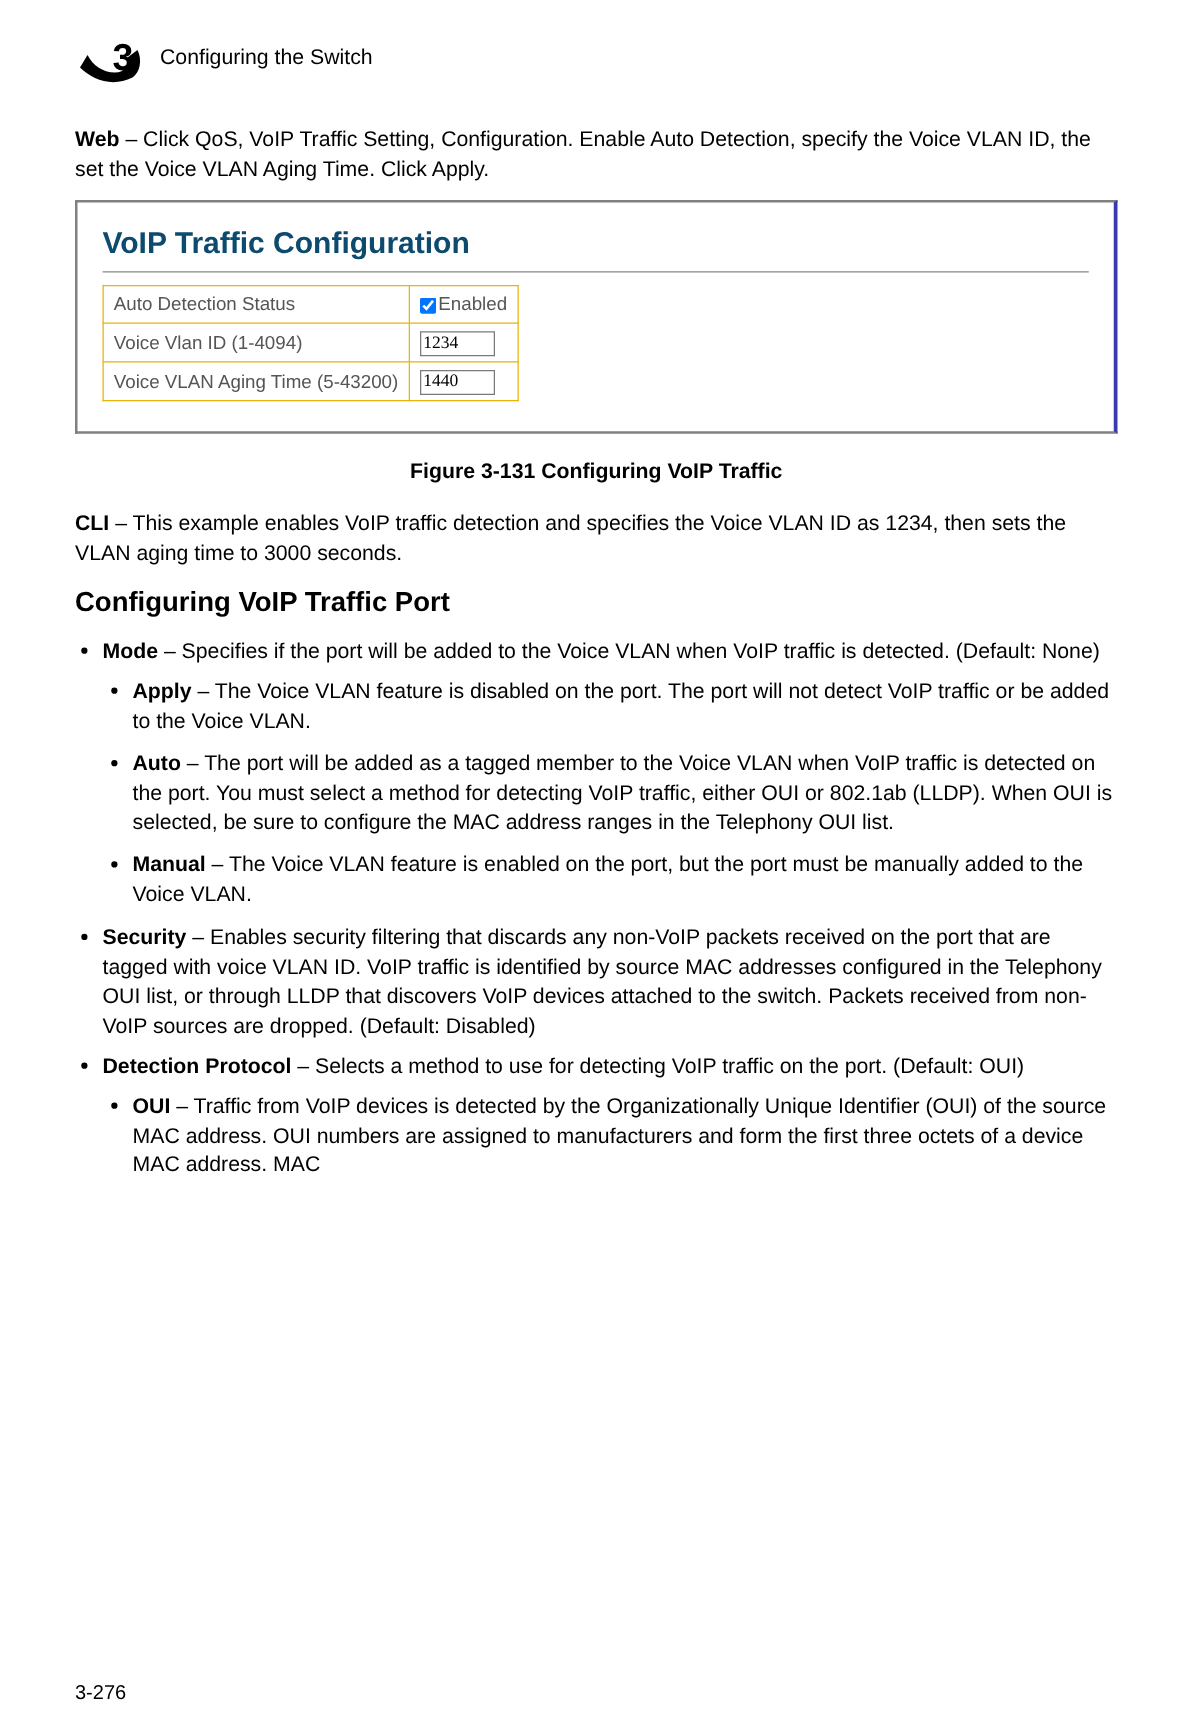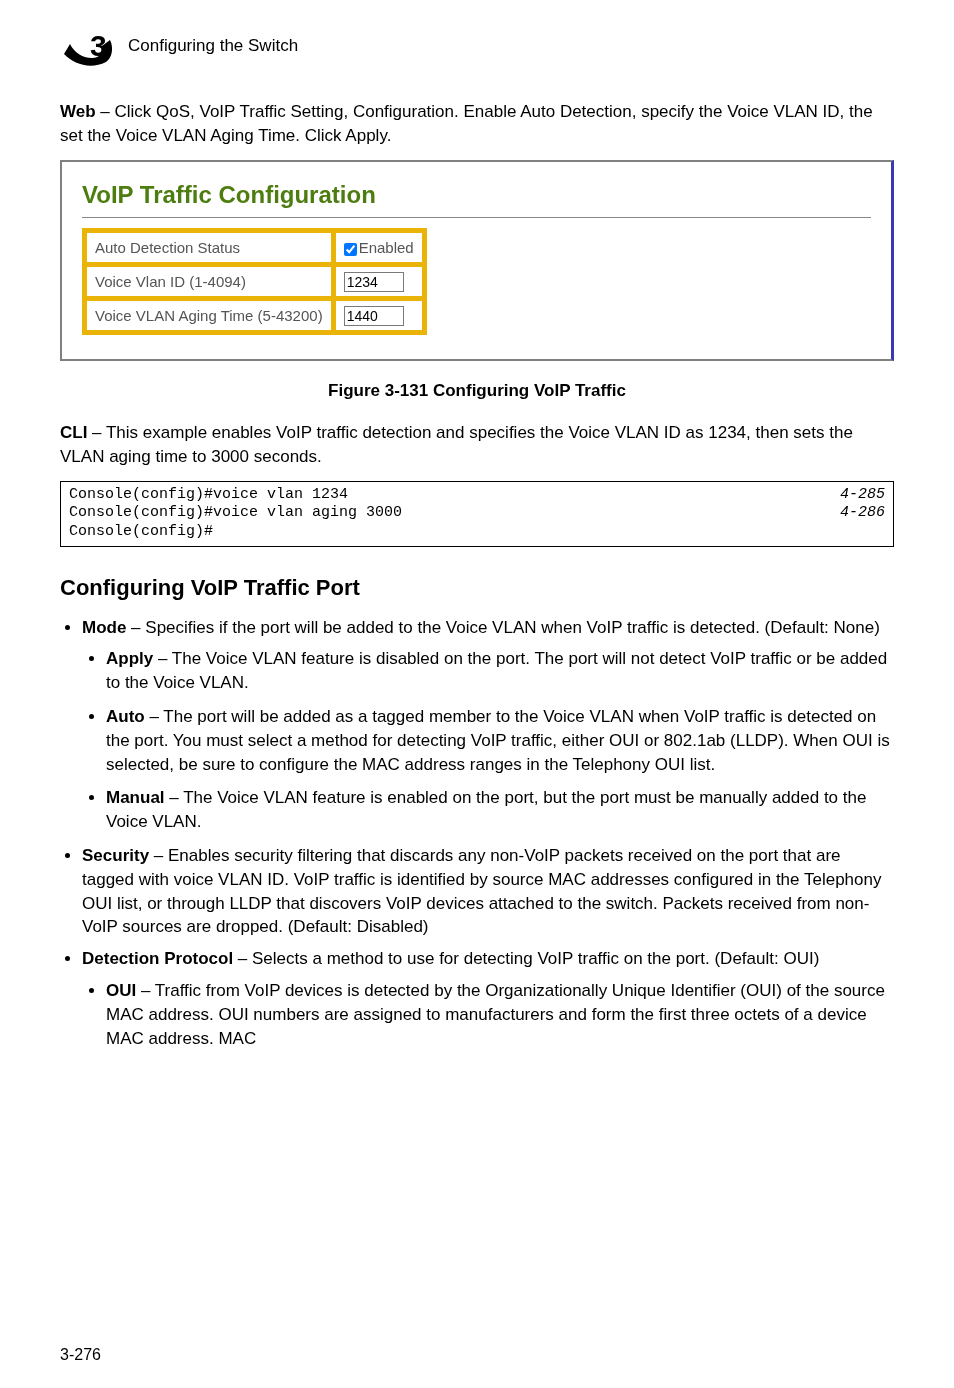--- a/index.html
+++ b/index.html
@@ -43,45 +43,45 @@
   .panel {
     border: 2px solid #808080;
     border-right: 3px solid #3a3ab0;
     padding: 16px 20px 24px 20px;
     margin: 10px 0 18px 0;
   }
   .panel-title {
     font-family: Arial, sans-serif;
     font-size: 24px;
     font-weight: bold;
-    color: #4d7c0f;
+    color: #0c4a6e;
     margin: 0 0 6px 0;
   }
   .panel hr {
     border: none;
     border-top: 1px solid #888;
     margin: 0 0 10px 0;
   }
   .form-table {
     border-collapse: collapse;
   }
   .form-table td {
-    border: 5px solid #eab308;
+    border: 1px solid #eab308;
     padding: 4px 8px;
     font-size: 15px;
     color: #555;
     vertical-align: middle;
     font-family: Arial, sans-serif;
   }
   .form-table input[type="text"] {
     width: 54px;
     font-size: 14px;
     padding: 1px 2px;
     border: 1px solid #7a7a7a;
-    font-family: Liberation Sans, sans-serif;
+    font-family: Liberation Serif, serif;
   }
   .fig-caption {
     text-align: center;
     font-size: 17px;
     font-weight: bold;
     margin: 8px 0 18px 0;
   }
   .code-block {
     border: 1px solid #000;
     padding: 4px 8px;
@@ -183,21 +183,20 @@
     </tbody>
       </table>
   </div>
 
   <div class="fig-caption">Figure 3-131  Configuring VoIP Traffic</div>
 
   <p class="body-p">
     <b>CLI</b><span> – This example enables VoIP traffic detection and specifies the Voice VLAN ID as 1234, then sets the VLAN aging time to 3000 seconds.</span>
   </p>
 
-  <div class="code-block"><div class="code-line"><span>Console(config)#voice vlan 1234</span><span class="code-ref">4-285</span></div><div class="code-line"><span>Console(config)#voice vlan aging 3000</span><span class="code-ref">4-286</span></div><div class="code-line"><span>Console(config)#</span></div></div>
 
   <h2 class="section">Configuring VoIP Traffic Port</h2>
 
 
 
   <ul class="top">
     <li>
       <b>Mode</b><span> – Specifies if the port will be added to the Voice VLAN when VoIP traffic is detected. (Default: None)</span>
       <ul class="sub">
         <li><b>Apply</b><span> – The Voice VLAN feature is disabled on the port. The port will not detect VoIP traffic or be added to the Voice VLAN.</span></li>

